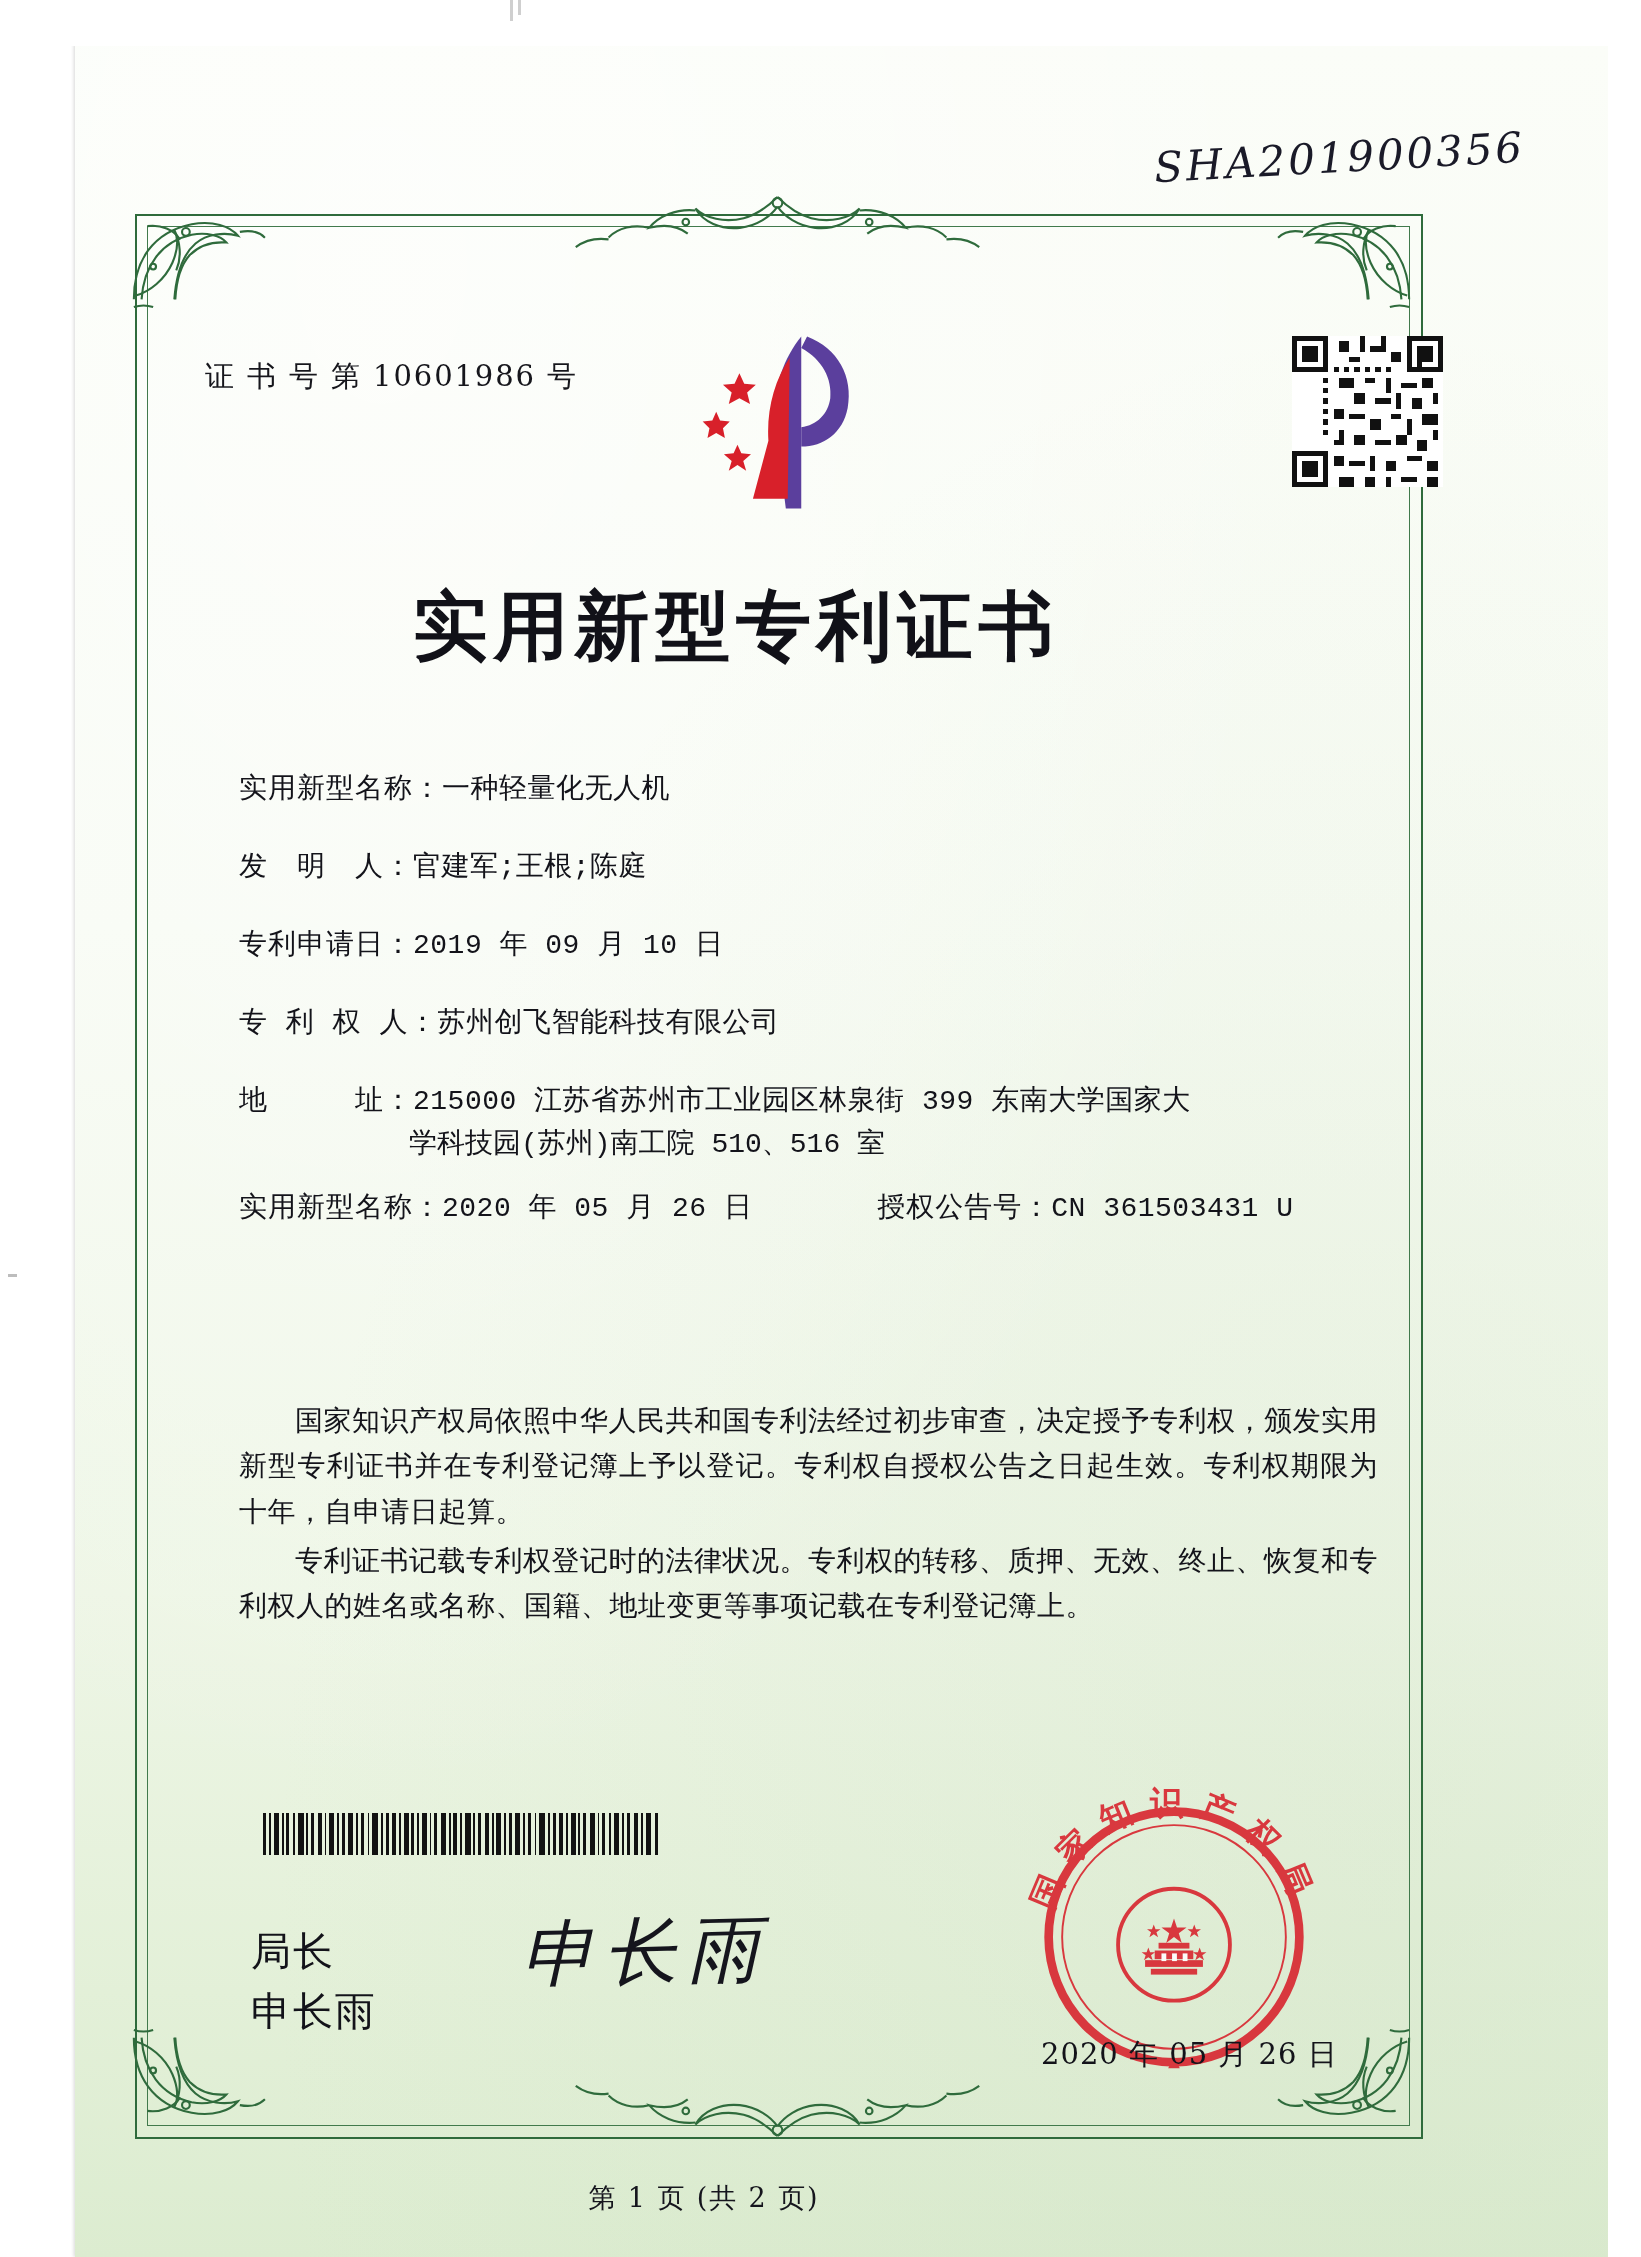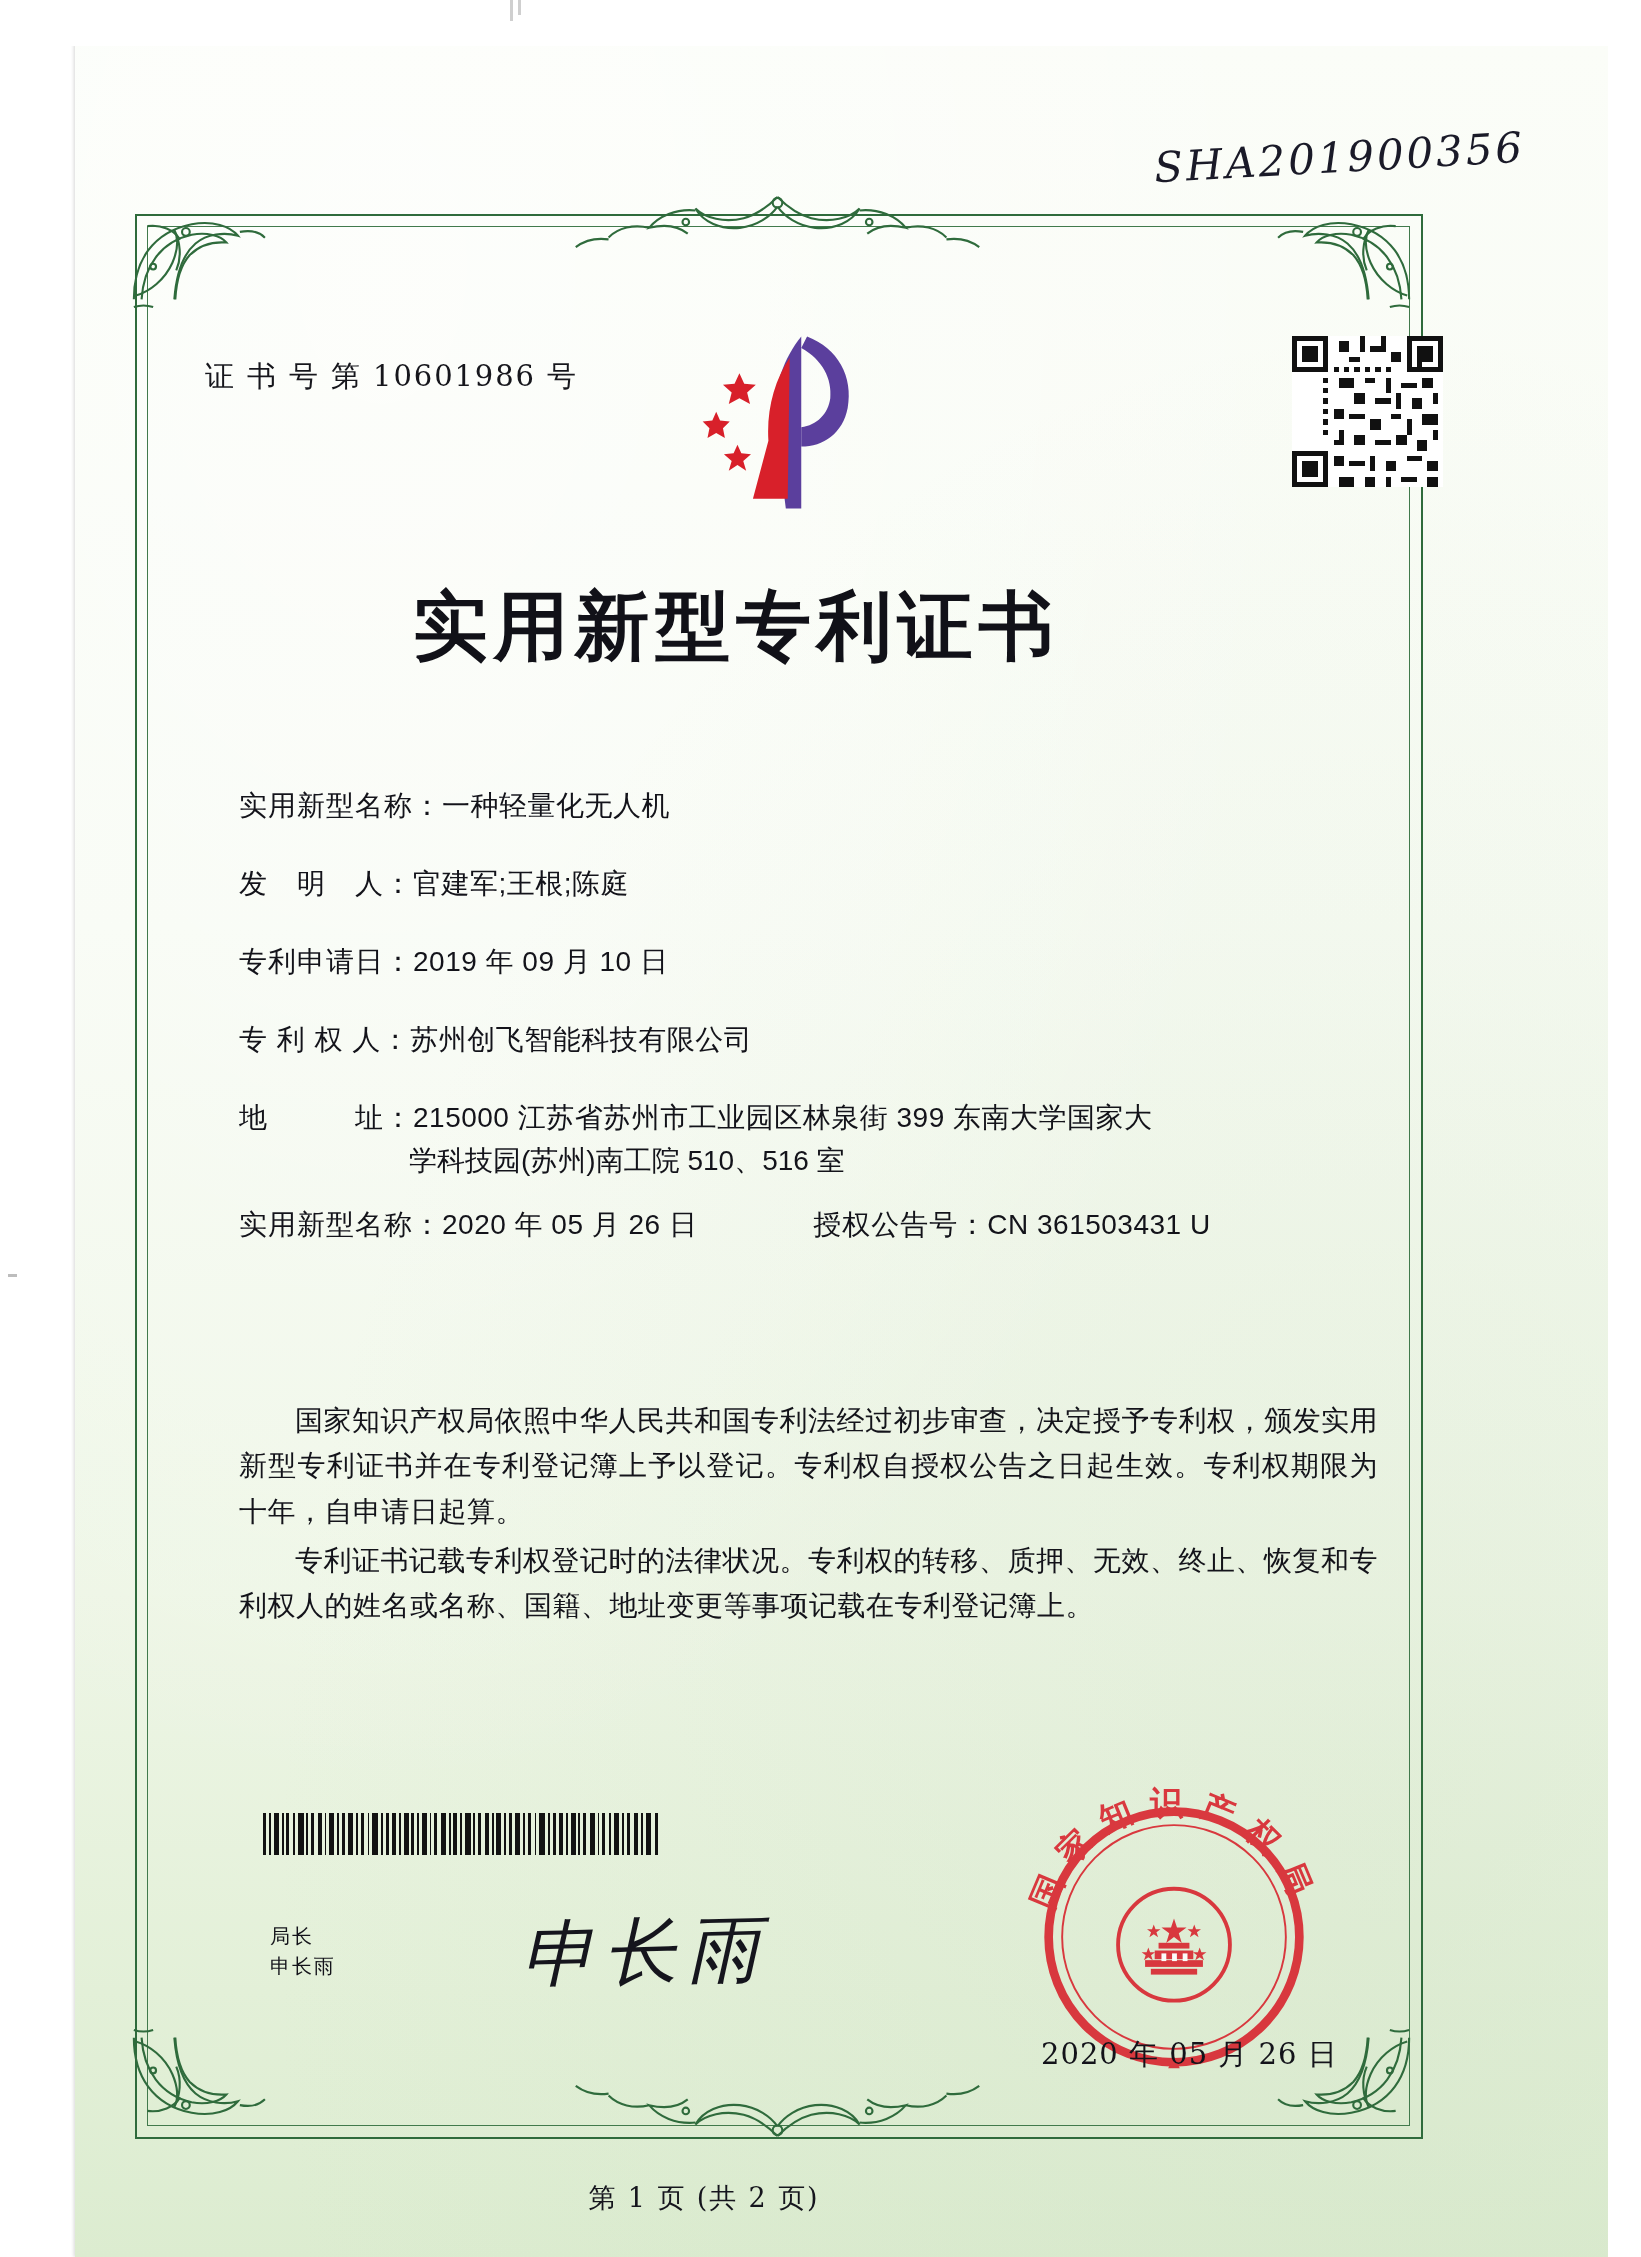--- a/index.html
+++ b/index.html
@@ -151,23 +151,22 @@
     font-size: 75px;
     letter-spacing: 5.8px;
     color: #111118;
   }
 
   
   #fields {
     position: absolute;
     left: 239px; top: 772px;
     width: 1139px;
-    font-family: Liberation Sans, sans-serif;
+    font-family: Liberation Mono, monospace;
     color: #13131a;
-    margin-top: 16px;
   }
   .frow {
     position: relative;
     font-size: 28px;
     line-height: 1.25;
     margin-bottom: 43px;
     white-space: nowrap;
   }
   .flabel {
     display: inline-block;
@@ -217,23 +216,23 @@
   
   #barcode {
     position: absolute;
     left: 259px; top: 1813px;
     width: 406px; height: 42px;
   }
 
   
   #sig-label {
     position: absolute;
-    left: 270px; top: 1921px;
-    font-family: "DejaVu Serif", "Liberation Serif", serif;
-    font-size: 20px;
+    left: 251px; top: 1921px;
+    font-family: "DejaVu Serif", "Liberation Serif", serif;
+    font-size: 40px;
     line-height: 1.5;
     color: #13131a;
     letter-spacing: 1.9px;
   }
   #sig-hand {
     position: absolute;
     left: 521px; top: 1904px;
     font-family: "DejaVu Serif", "Liberation Serif", serif;
     font-size: 73px;
     color: #15151d;

